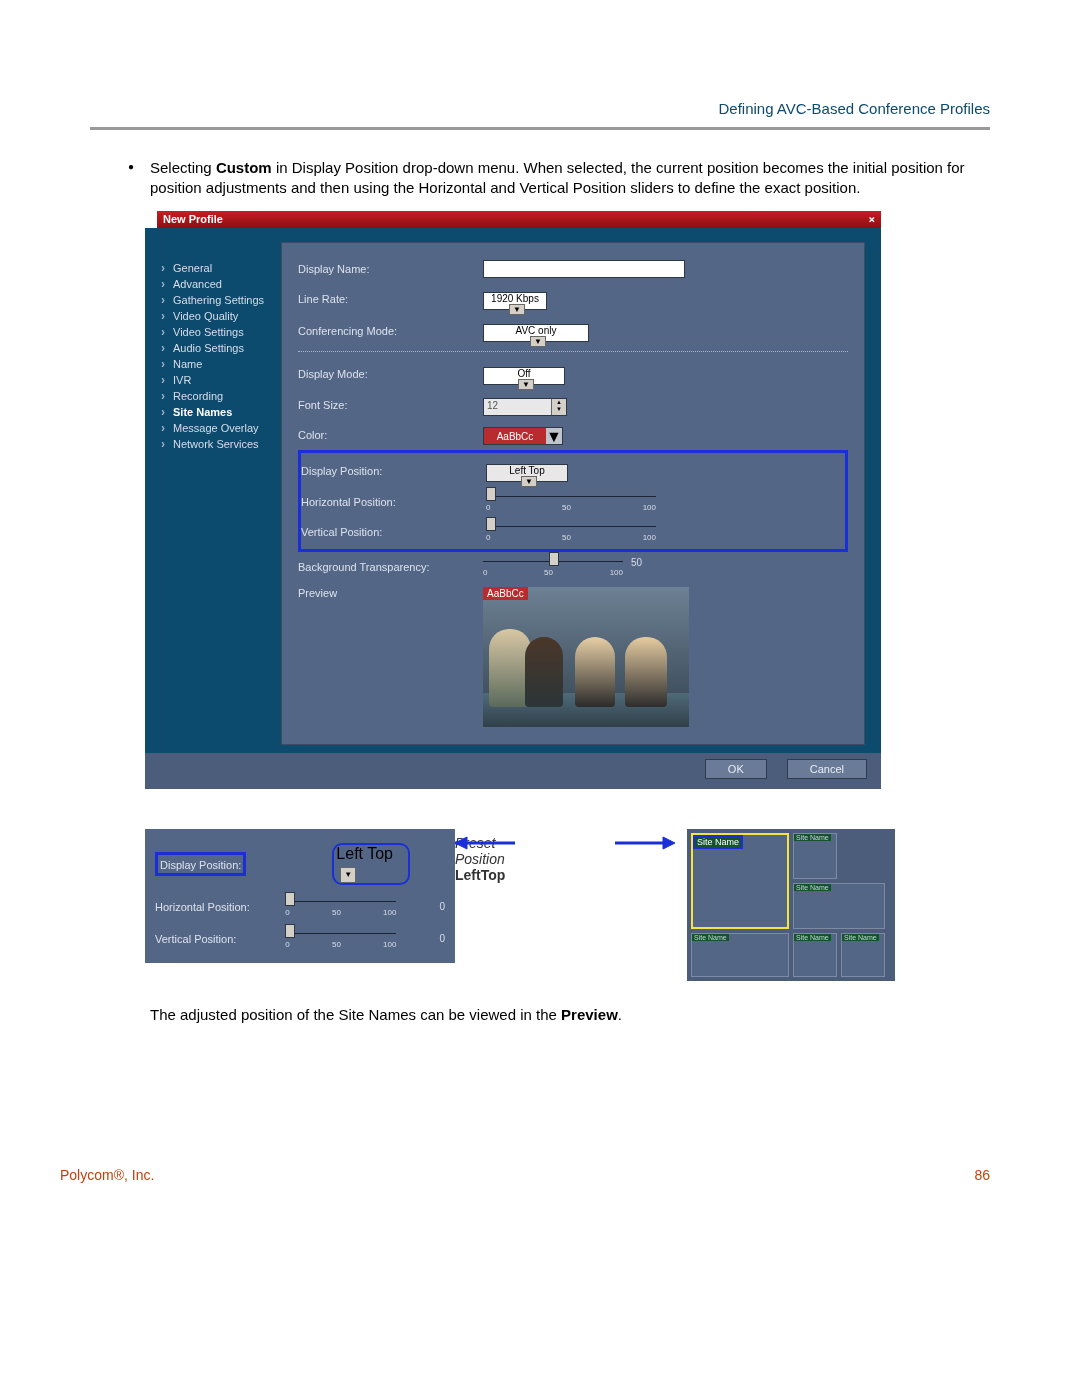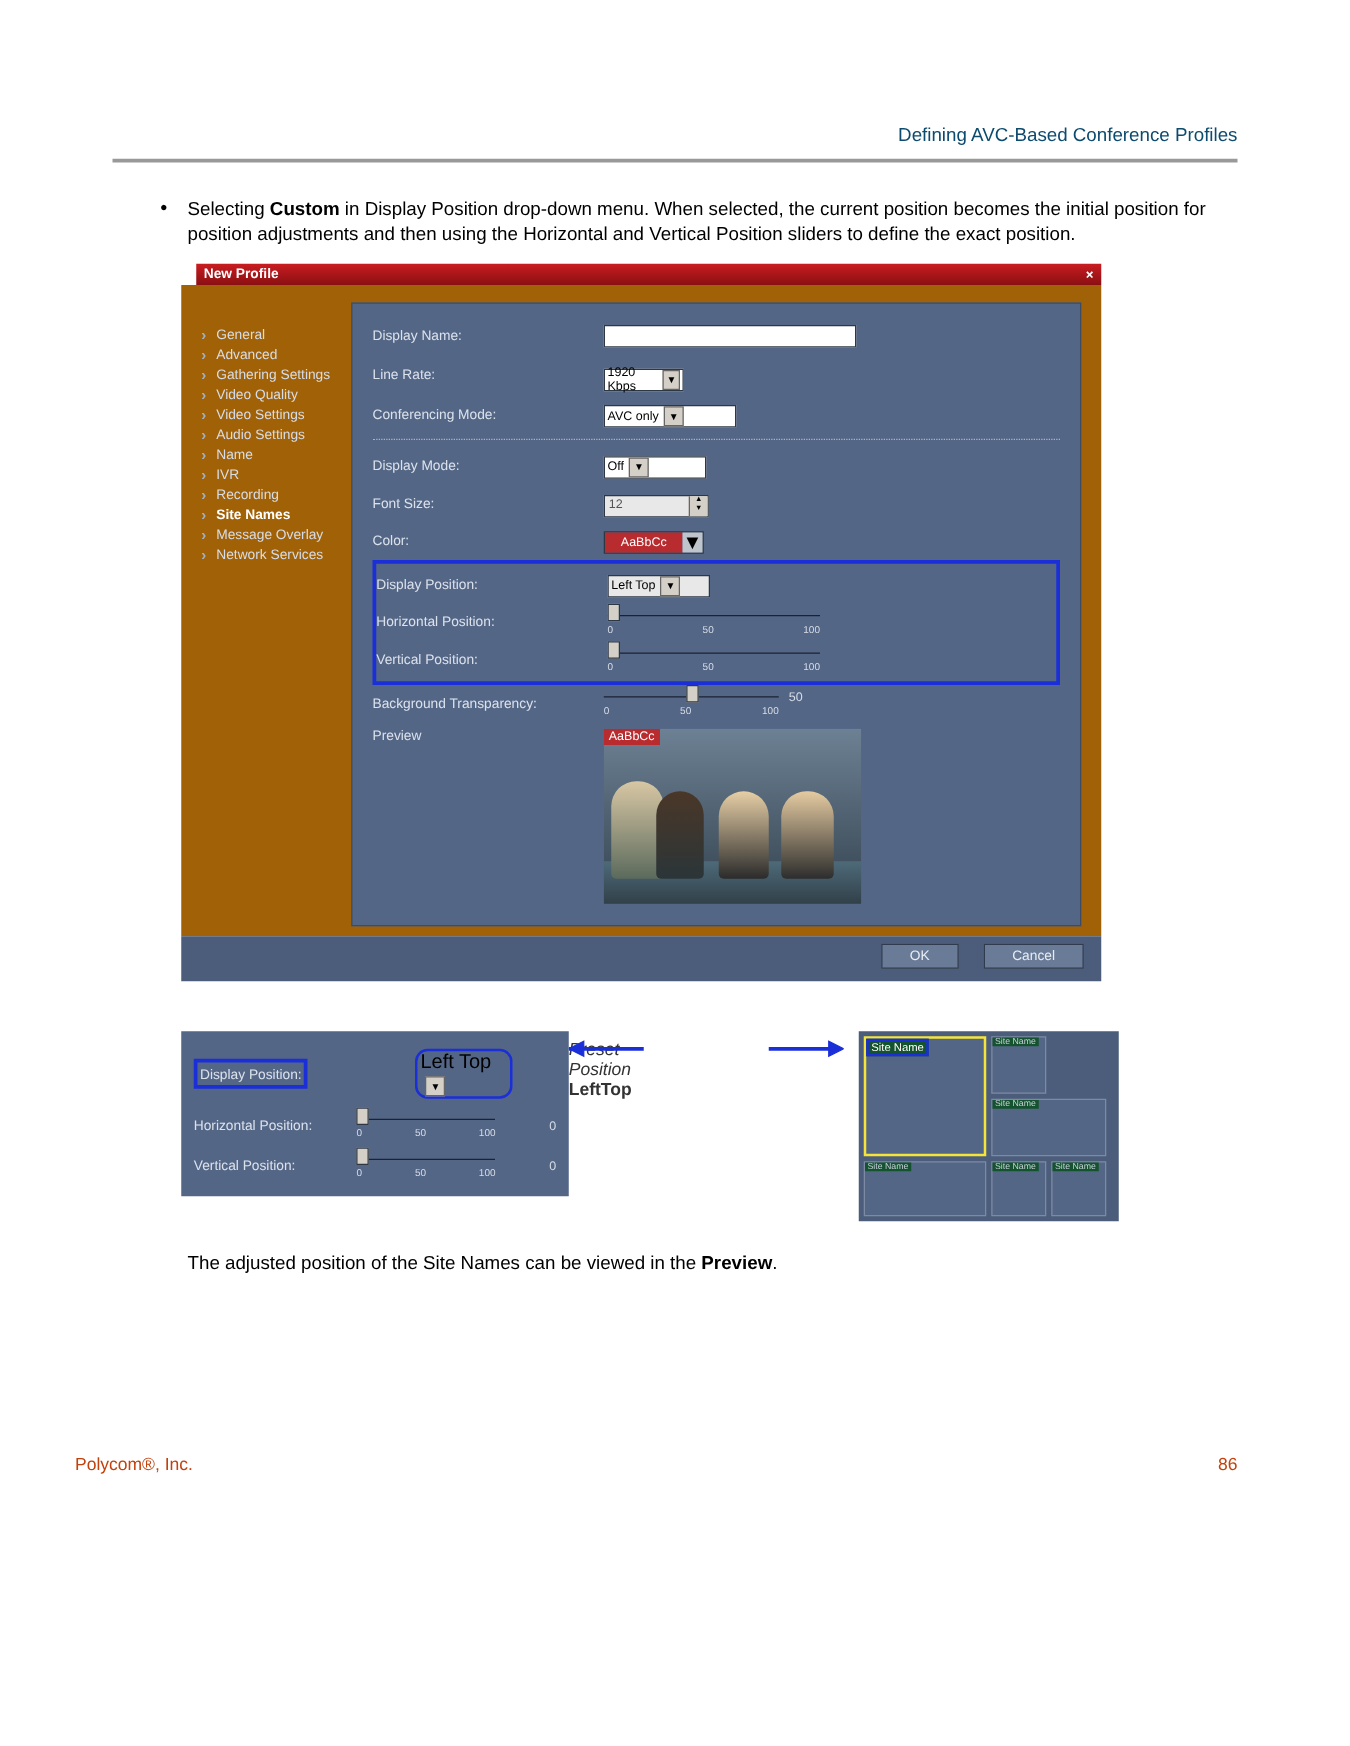--- a/index.html
+++ b/index.html
@@ -45,21 +45,21 @@
     color: #fff;
     font-size: 11px;
     font-weight: bold;
     padding: 2px 6px;
     display: flex;
     justify-content: space-between;
     align-items: center;
     margin-left: 12px;
   }
   .dialog-body {
-    background: #a16207;
+    background: #0c4a6e;
     display: flex;
     padding: 14px 16px 8px 16px;
   }
   .sidebar {
     width: 120px;
     padding-top: 18px;
   }
   .sb-item {
     font-size: 11px;
     color: #d7dde8;
@@ -104,20 +104,21 @@
     border: 1px solid #2e3845;
   }
   .form-control .sel {
     display: inline-flex;
     align-items: center;
     background: #fff;
     border: 1px solid #2e3845;
     height: 16px;
     font-size: 10px;
     padding: 0 2px;
+    flex-direction: column;
   }
   .sel .dd {
     width: 14px;
     height: 14px;
     margin-left: 4px;
     background: #d4d0c8;
     border: 1px solid #666;
     display: inline-flex;
     align-items: center;
     justify-content: center;

